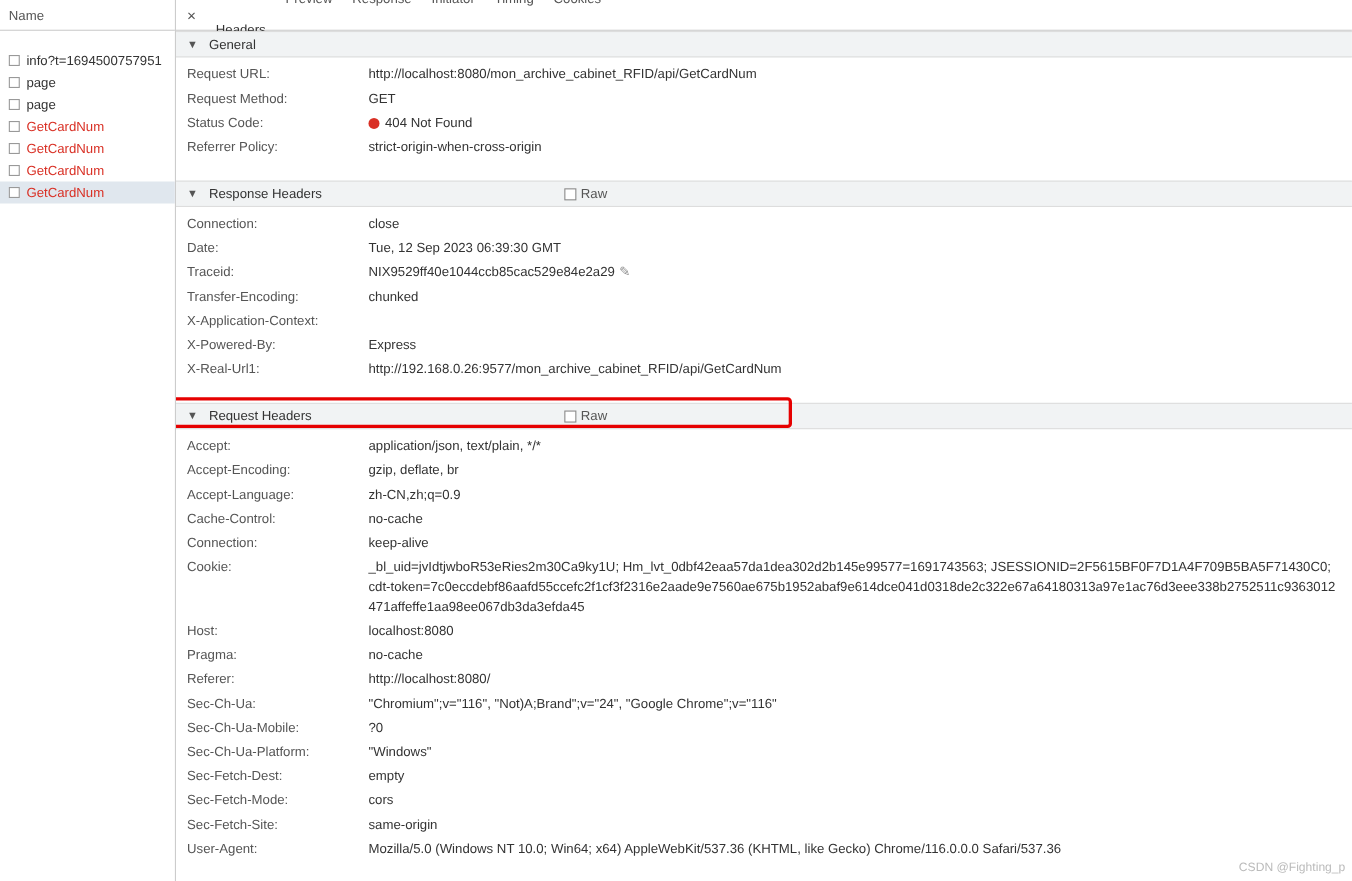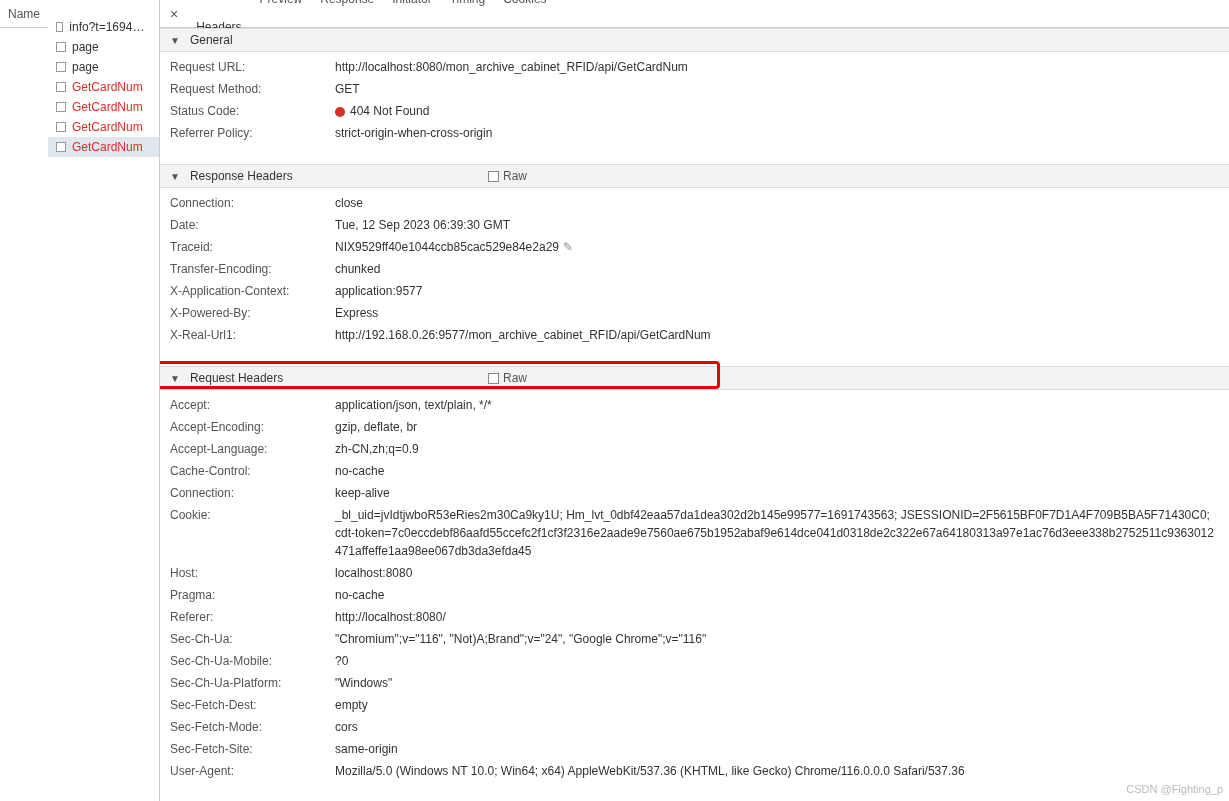--- a/index.html
+++ b/index.html
@@ -1,38 +1,38 @@
 <!DOCTYPE html>
 <html><head>
 <meta charset="utf-8">
 <style>
 * { margin: 0; padding: 0; box-sizing: border-box; font-family: "Segoe UI", Arial, sans-serif; font-size: 12px; }
 body { display: flex; height: 801px; width: 1229px; overflow: hidden; background: #fff; color: #333; }
-.left-panel { width: 160px; border-right: 1px solid #ccc; display: flex; flex-direction: row; }
+.left-panel { width: 160px; border-right: 1px solid #ccc; display: flex; flex-direction: column; }
 .left-header { height: 28px; border-bottom: 1px solid #ccc; display: flex; align-items: center; padding: 0 8px; font-weight: 400; color: #555; }
 .req-list { flex: 1; overflow: auto; margin-top: 17px; }
 .req-item { display: flex; align-items: center; gap: 6px; padding: 3px 8px; cursor: pointer; }
 .req-item.selected { background: #e0e7ee; }
 .req-item .box { width: 10px; height: 10px; border: 1px solid #999; background: #fff; }
 .req-item .label { color: #333; white-space: nowrap; overflow: hidden; text-overflow: ellipsis; }
 .req-item.red .label { color: #d93025; }
 .right-panel { flex: 1; display: flex; flex-direction: column; overflow: hidden; }
 .tab-bar { height: 28px; border-bottom: 1px solid #ccc; display: flex; align-items: center; padding: 0 10px; gap: 18px; }
 .tab-close { color: #555; cursor: pointer; font-size: 14px; }
 .tab { color: #555; cursor: pointer; padding: 6px 0; }
 .tab.active { color: #333; border-bottom: 2px solid #1a73e8; margin-top: 28px; }
 .detail-scroll { flex: 1; overflow: auto; position: relative; }
 .section-header { background: #f1f3f4; padding: 4px 10px; border-bottom: 1px solid #ddd; border-top: 1px solid #ddd; color: #333; display: flex; align-items: center; gap: 10px; }
 .section-header .tri { color: #555; font-size: 10px; }
 .section-body { padding: 4px 0 20px 0; }
 .kv-row { display: flex; padding: 2px 10px 2px 10px; line-height: 18px; }
 .kv-key { width: 165px; color: #555; flex-shrink: 0; }
 .kv-val { flex: 1; color: #333; word-break: break-all; }
 .red-dot { display: inline-block; width: 10px; height: 10px; border-radius: 50%; background: #d93025; margin-right: 5px; vertical-align: middle; }
-.raw-check { display: flex; align-items: center; gap: 4px; margin-left: auto; color: #555; position: absolute; left: 328px; }
+.raw-check { display: flex; align-items: center; gap: 4px; margin-left: auto; color: #555; position: absolute; left: 353px; }
 .raw-check span.box { width: 11px; height: 11px; border: 1px solid #888; background: #fff; display: inline-block; }
 .highlight-box { border: 3px solid #e60000; border-radius: 4px; position: absolute; }
 .annotation { position: absolute; color: #ff7b00; font-size: 28px; font-weight: bold; font-family: Arial, sans-serif; white-space: nowrap; }
 .watermark { position: absolute; right: 6px; bottom: 6px; color: #bbb; font-size: 11px; margin-top: 24px; }
 .edit-icon { color: #888; margin-left: 4px; cursor: pointer; }
 </style>
 </head>
 <body>
 
 <div class="left-panel">
@@ -124,21 +124,20 @@
         <div class="kv-row">
           <div class="kv-key">Traceid:</div>
           <div class="kv-val">NIX9529ff40e1044ccb85cac529e84e2a29<span class="edit-icon">✎</span></div>
         </div>
         <div class="kv-row">
           <div class="kv-key">Transfer-Encoding:</div>
           <div class="kv-val">chunked</div>
         </div>
         <div class="kv-row">
           <div class="kv-key">X-Application-Context:</div>
-          <div class="kv-val">application:9577</div>
         </div>
         <div class="kv-row">
           <div class="kv-key">X-Powered-By:</div>
           <div class="kv-val">Express</div>
         </div>
         <div class="kv-row">
           <div class="kv-key">X-Real-Url1:</div>
           <div class="kv-val">http://192.168.0.26:9577/mon_archive_cabinet_RFID/api/GetCardNum</div>
         </div>
       </div>

